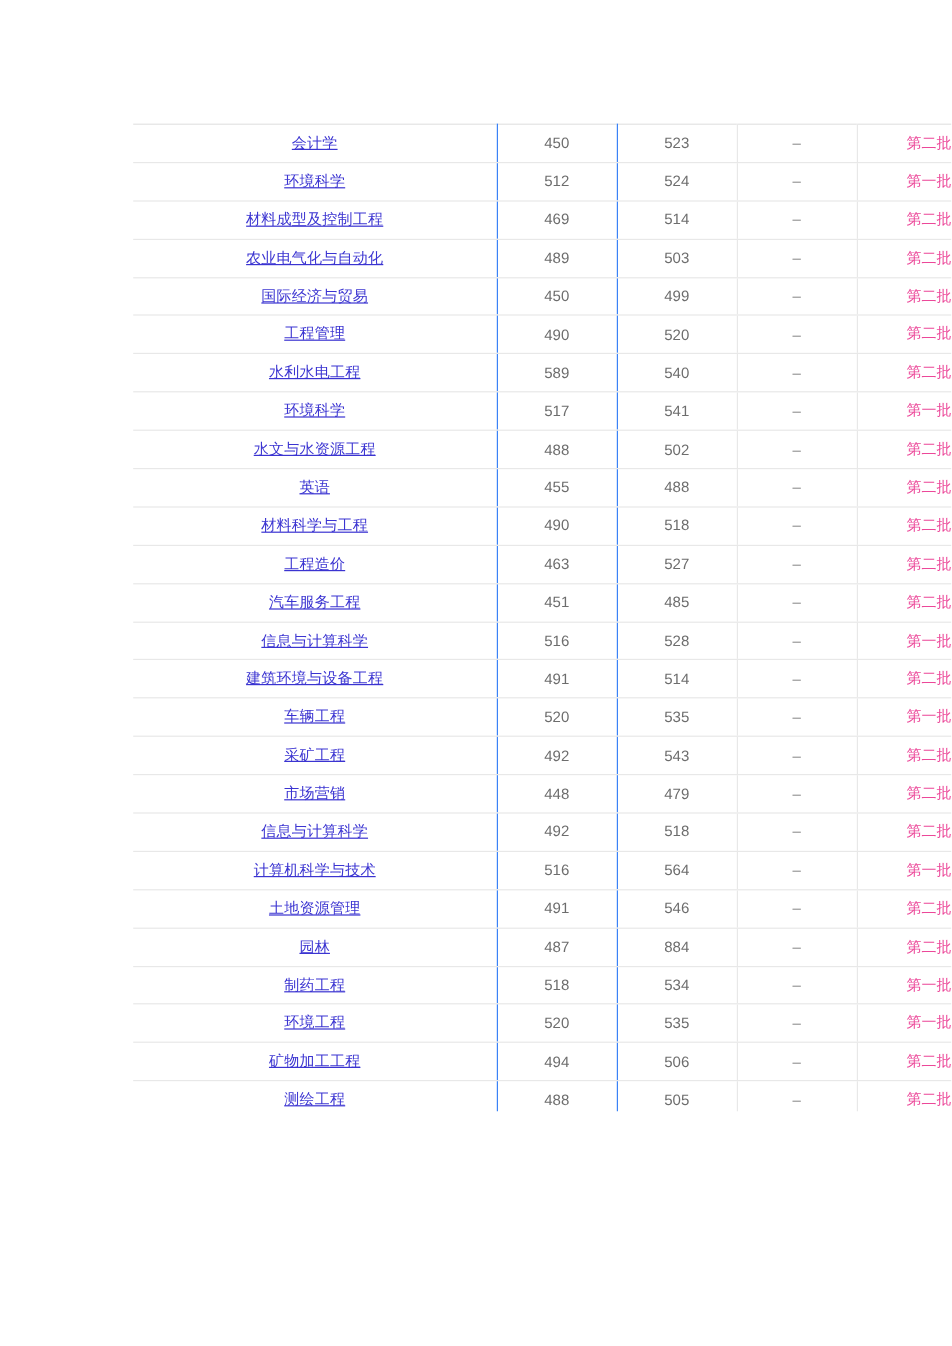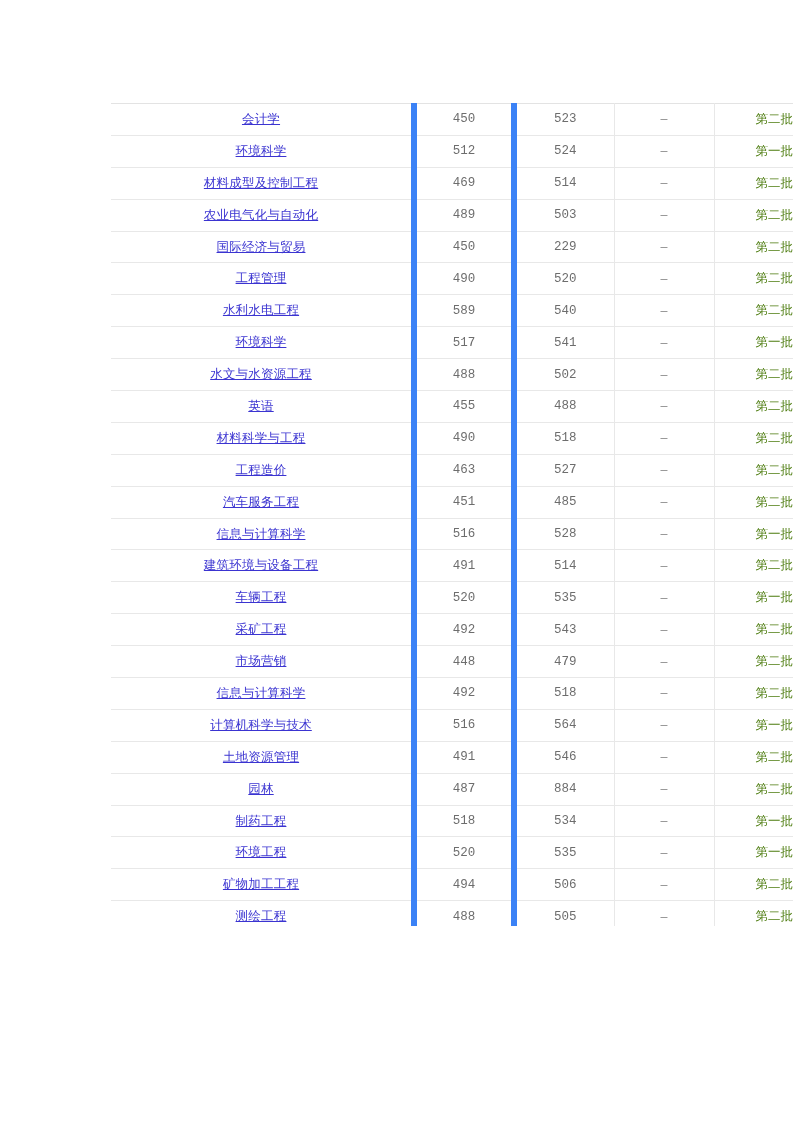--- a/index.html
+++ b/index.html
@@ -54,37 +54,37 @@
   td.major-cell {
     background: #f1f1f1;
     text-align: center;
     border-bottom: 1px solid #e6e6e6;
     border-right: 0;
   }
 
   td.num-cell {
     text-align: center;
     color: #6d6d6d;
-    font-family: Liberation Mono, monospace;
-    font-size: 12.5px;
-    border-left: 6px solid #3b82f6;
+    font-family: Liberation Sans, sans-serif;
+    font-size: 12.5px;
+    border-left: 1px solid #3b82f6;
   }
 
   td.dash-cell {
     text-align: center;
     color: #8a8a8a;
     font-family: "Liberation Sans", "DejaVu Sans", sans-serif;
     font-size: 12.5px;
     border-left: 1px solid #e8e8e8;
   }
 
   td.batch-cell {
     text-align: right;
     padding-right: 6px;
-    color: #4d7c0f;
+    color: #ec4899;
     font-size: 12.5px;
     border-left: 1px solid #e8e8e8;
     white-space: nowrap;
   }
 
   a.major-link {
     color: #3b34d1;
     text-decoration: underline;
     font-size: 12.5px;
     letter-spacing: 0.2px;
@@ -129,21 +129,21 @@
           <tr>
             <td class="major-cell"><a class="major-link">农业电气化与自动化</a></td>
             <td class="num-cell">489</td>
             <td class="num-cell">503</td>
             <td class="dash-cell">–</td>
             <td class="batch-cell">第二批</td>
           </tr>
           <tr>
             <td class="major-cell"><a class="major-link">国际经济与贸易</a></td>
             <td class="num-cell">450</td>
-            <td class="num-cell">229</td>
+            <td class="num-cell">499</td>
             <td class="dash-cell">–</td>
             <td class="batch-cell">第二批</td>
           </tr>
           <tr>
             <td class="major-cell"><a class="major-link">工程管理</a></td>
             <td class="num-cell">490</td>
             <td class="num-cell">520</td>
             <td class="dash-cell">–</td>
             <td class="batch-cell">第二批</td>
           </tr>

